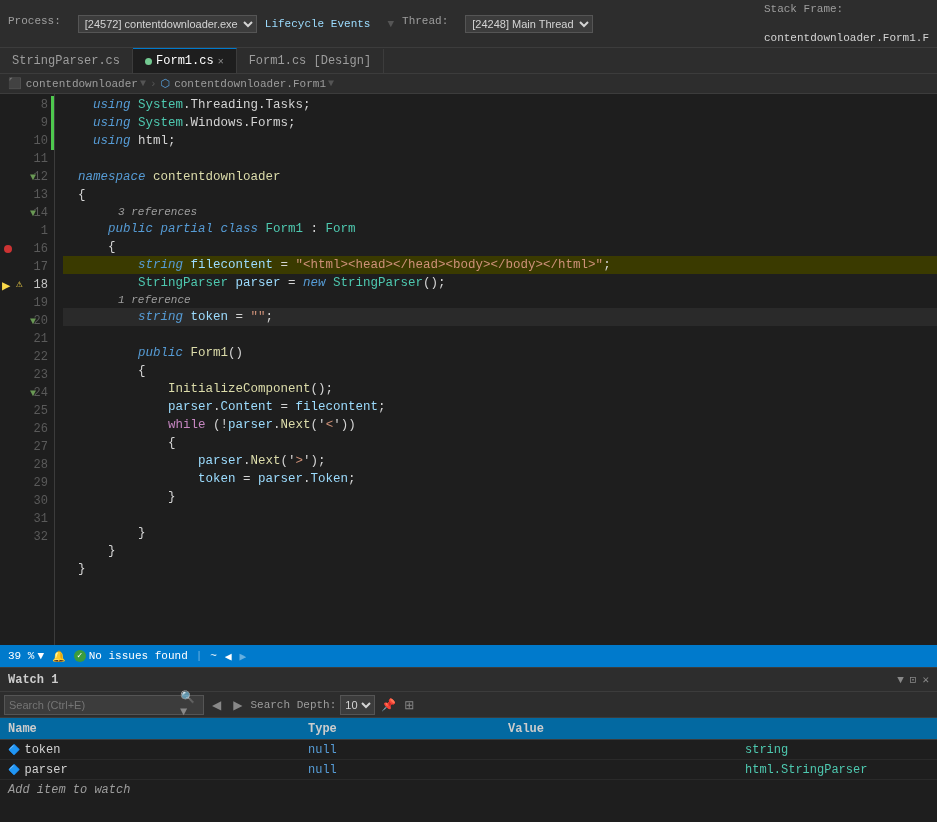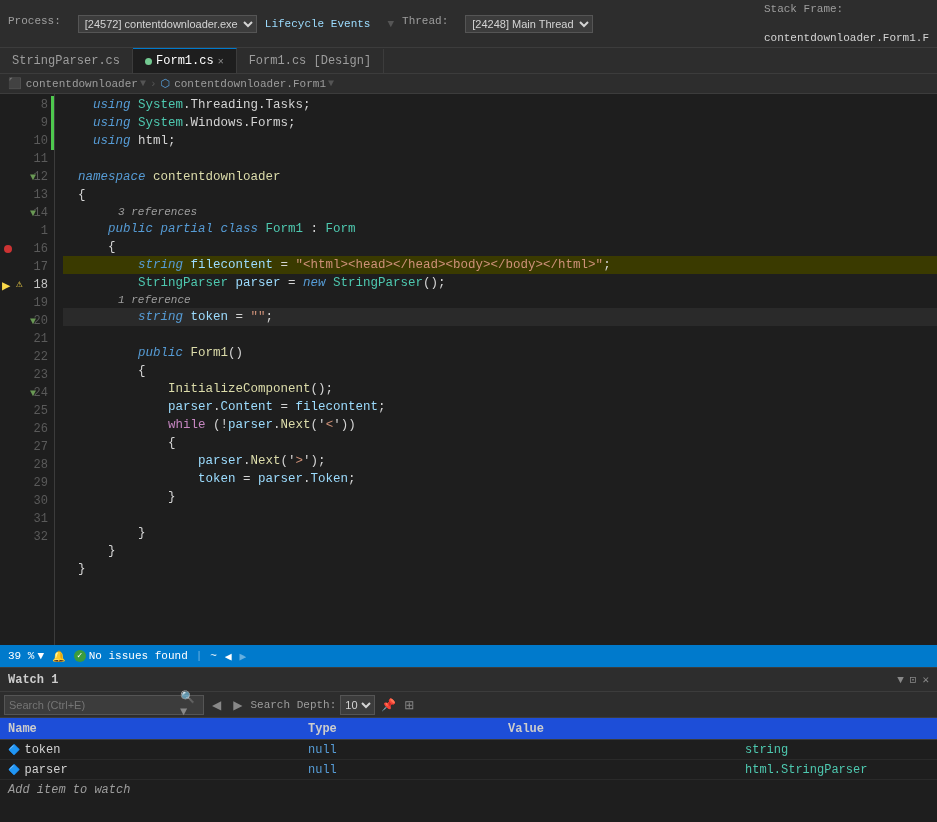--- a/index.html
+++ b/index.html
@@ -302,21 +302,21 @@
       background: transparent;
       border: none;
       color: #888;
       cursor: pointer;
       font-size: 12px;
       padding: 2px;
     }
 
     .watch-columns {
       display: flex;
-      background: #1d4ed8;
+      background: #0369a1;
       border-bottom: 1px solid #3c3c3c;
       height: 22px;
       align-items: center;
     }
     .watch-col {
       padding: 2px 8px;
       font-size: 12px;
       color: #cccccc;
       font-weight: bold;
     }

